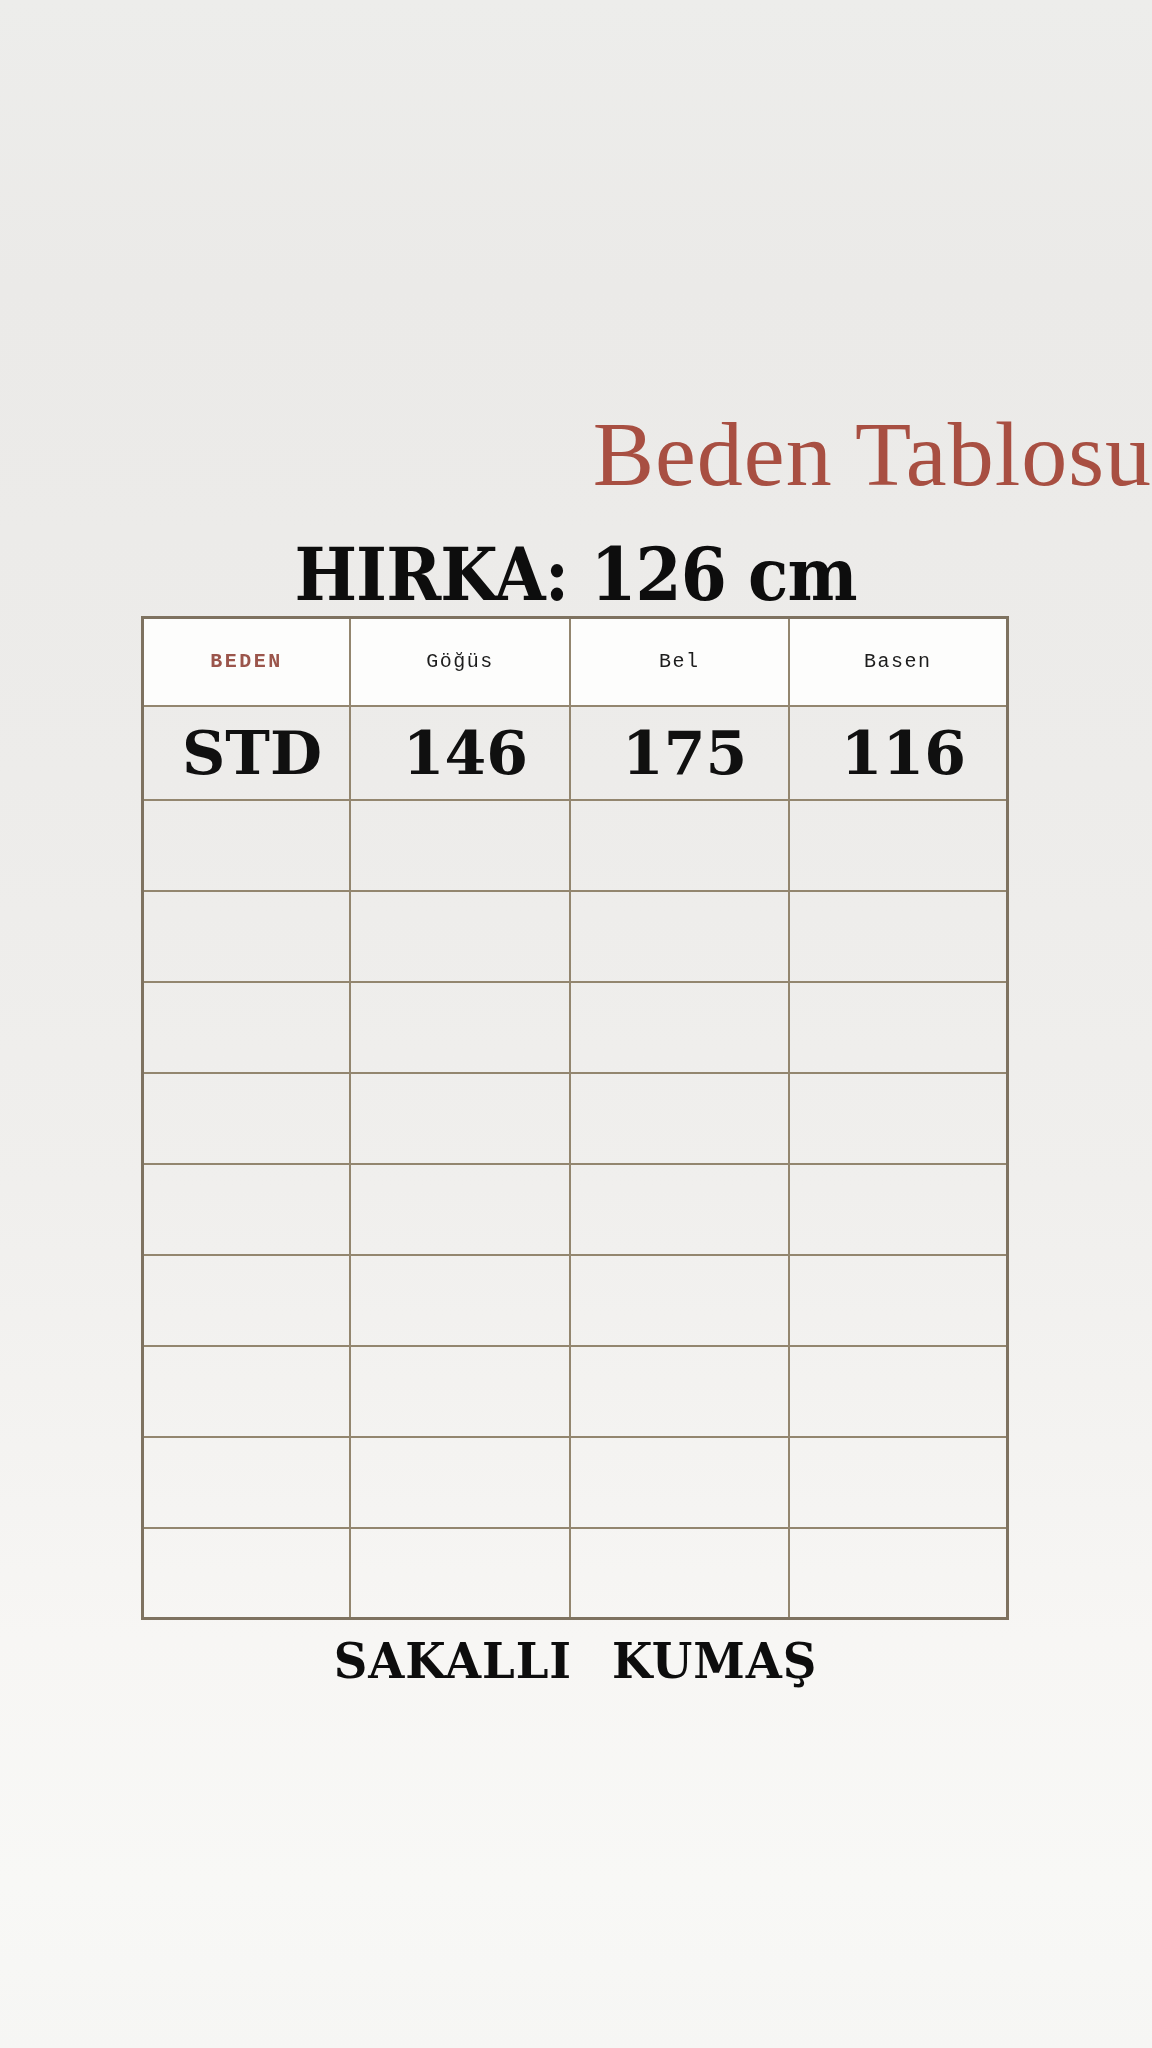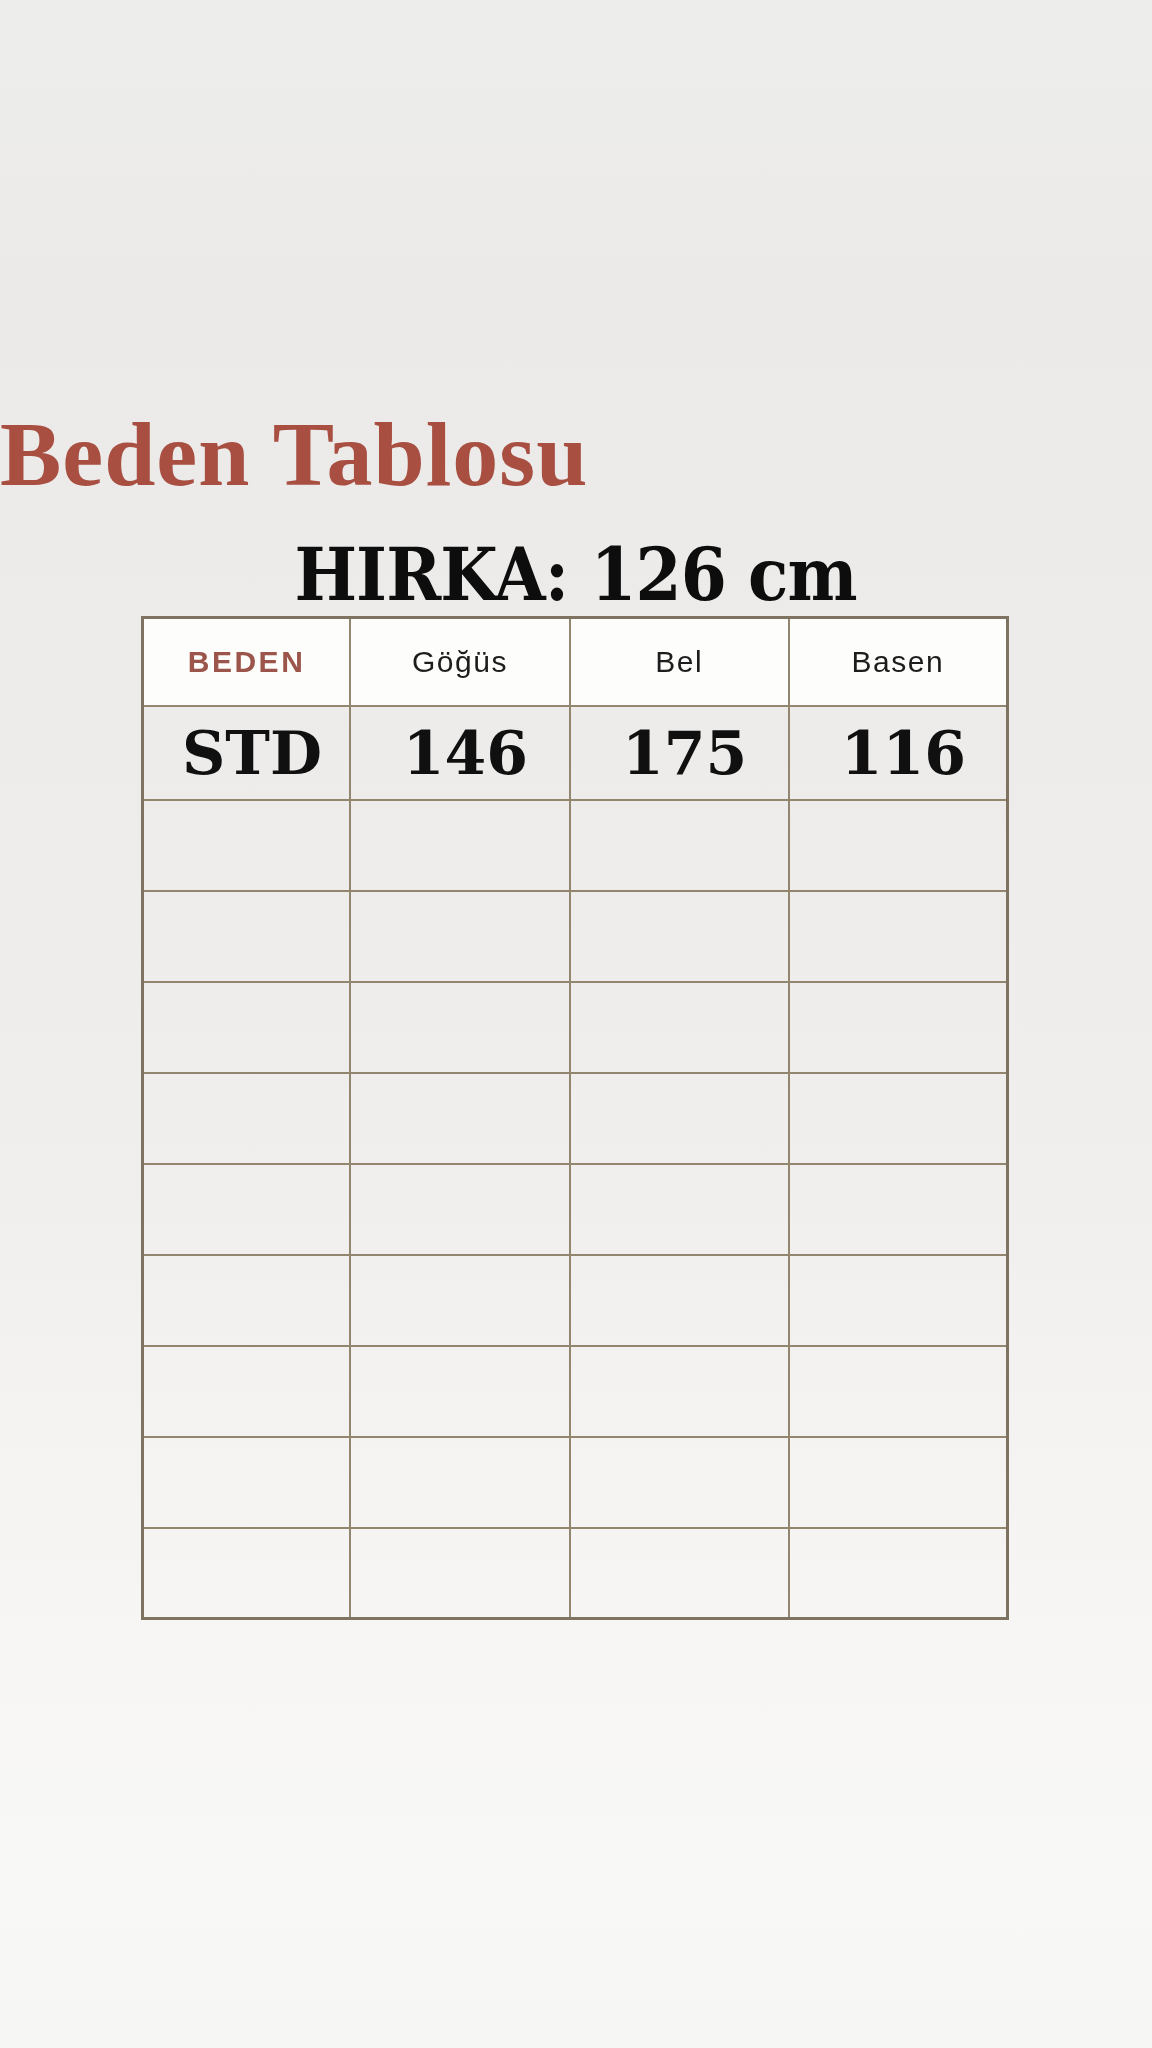--- a/index.html
+++ b/index.html
@@ -20,23 +20,23 @@
       #f8f8f6 92%,
       #f6f6f4 100%);
     font-family: "Liberation Serif", serif;
   }
 
   .page-title {
     position: absolute;
     top: 404px;
     left: 0;
     width: 100%;
-    text-align: left;
+    text-align: right;
     font-family: "Liberation Serif", serif;
-    font-weight: 700;
+    font-weight: 400;
     font-size: 92px;
     line-height: 1.1;
     letter-spacing: 1px;
     color: #a84f42;
   }
 
   .page-subtitle {
     position: absolute;
     top: 534px;
     left: 0;
@@ -73,23 +73,23 @@
   table.size-table td {
     border: 2px solid #93866f;
     padding: 0;
     text-align: center;
     vertical-align: middle;
   }
 
   tr.header-row { height: 88px; }
   tr.header-row th {
     background: #fdfdfc;
-    font-family: Liberation Sans, sans-serif;
+    font-family: Liberation Mono, monospace;
     font-weight: 400;
-    font-size: 30px;
+    font-size: 20px;
     letter-spacing: 1.5px;
     color: #1d1d1d;
     text-align: center;
   }
   tr.header-row th:first-child {
     font-weight: 700;
     letter-spacing: 2.5px;
     color: #9b554b;
   }
 
@@ -217,14 +217,17 @@
 
     <tr class="empty-row">
       <td></td>
       <td></td>
       <td></td>
       <td></td>
     </tr>
   </tbody>
   </table>
 
+  <div class="footer-brand">
+    <span>SAKALLI KUMAŞ</span>
+  </div>
 
 </div>
 
 </body></html>

